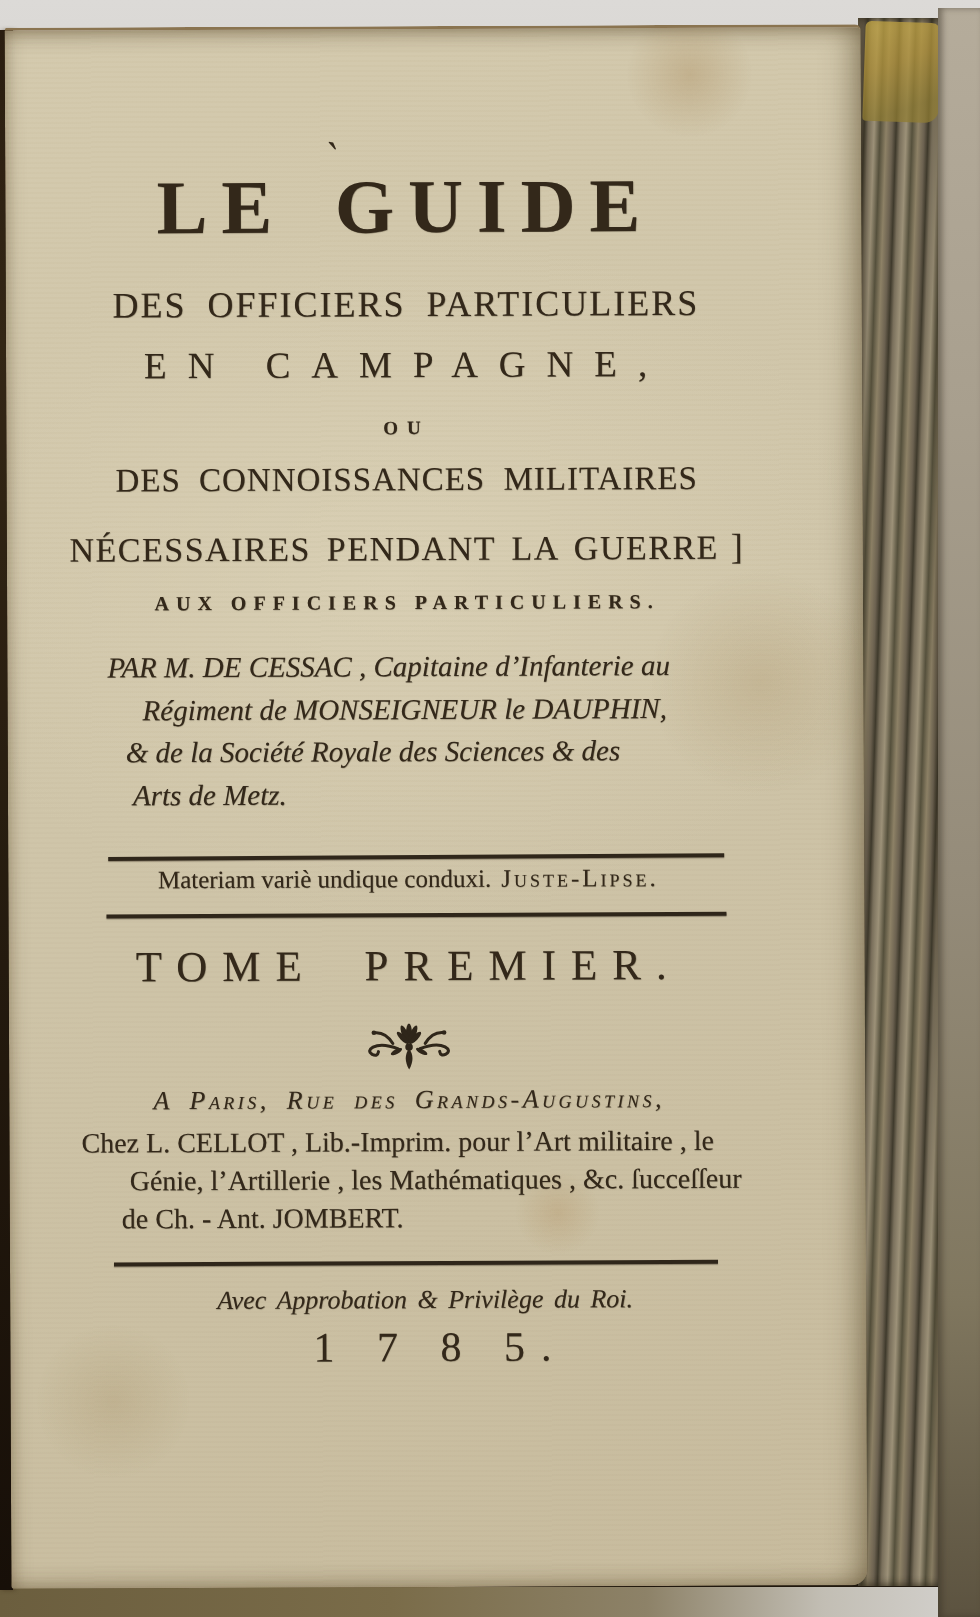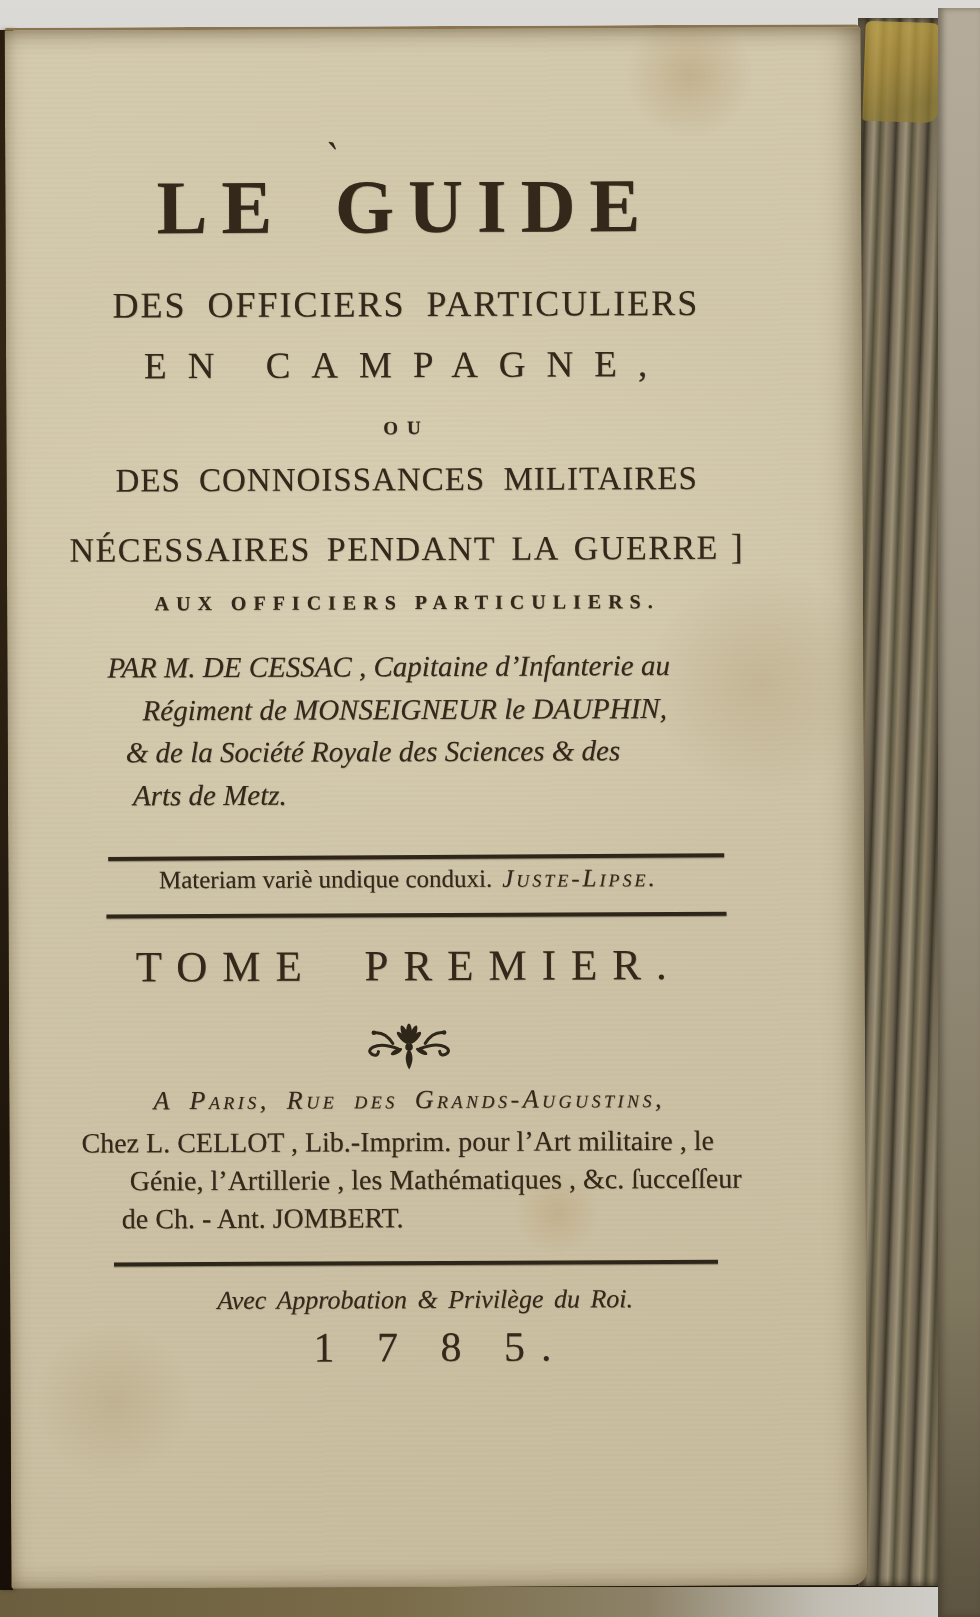--- a/index.html
+++ b/index.html
@@ -101,21 +101,21 @@
   .author-block .al-2 { padding-left: 35px; }
   .author-block .al-3 { padding-left: 18px; }
   .author-block .al-4 { padding-left: 25px; }
 
   .rule { position: absolute; height: 4px; background: #2f261a; box-shadow: 0 1px 1px rgba(47,38,26,.4); }
   .rule-1 { top: 826px; left: 100px; width: 616px; transform: rotate(-0.1deg); }
   .rule-2 { top: 884px; left: 98px;  width: 620px; }
   .rule-3 { top: 1232px; left: 104px; width: 604px; }
 
   .t-epigraph { top: 836px; font-size: 25px; }
-  .t-epigraph .attr { font-style: italic; font-variant: small-caps; letter-spacing: 3px; margin-left: 10px; margin-top: 12px; }
+  .t-epigraph .attr { font-variant: small-caps; letter-spacing: 3px; margin-left: 10px; margin-top: 12px; }
   .t-tome   { top: 912px; font-size: 43px; letter-spacing: 15px; word-spacing: 22px; }
 
   .fleuron { position: absolute; top: 988px; left: 0; width: 800px; text-align: center; }
 
   .t-city   { top: 1056px; font-size: 26px; font-style: italic; font-variant: small-caps; letter-spacing: 3.5px; word-spacing: 7px; }
   .imprint-block {
     position: absolute; top: 1094px; left: 72px; width: 680px;
     font-size: 28px; line-height: 38px; white-space: nowrap;
     text-shadow: 0.4px 0.5px 0.8px rgba(40,30,15,.45);
   }

